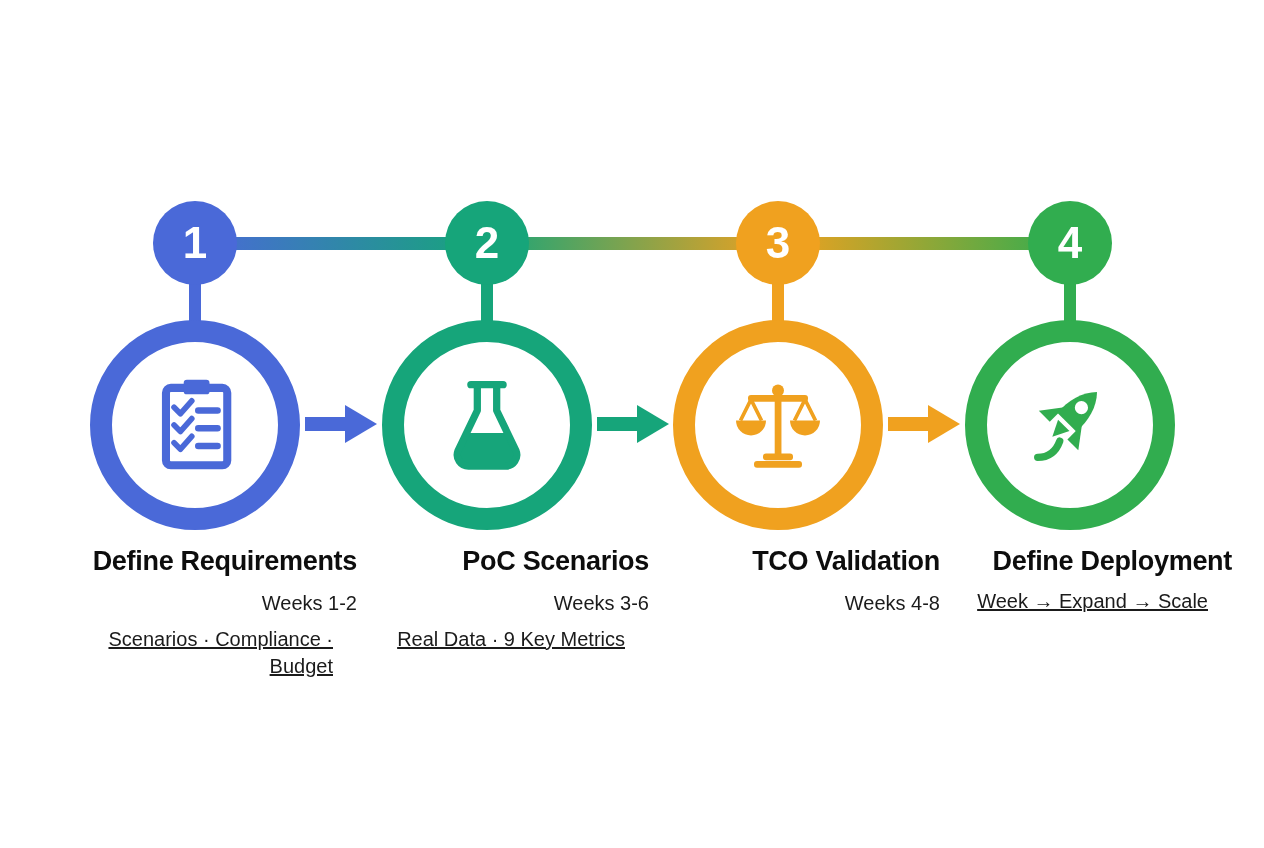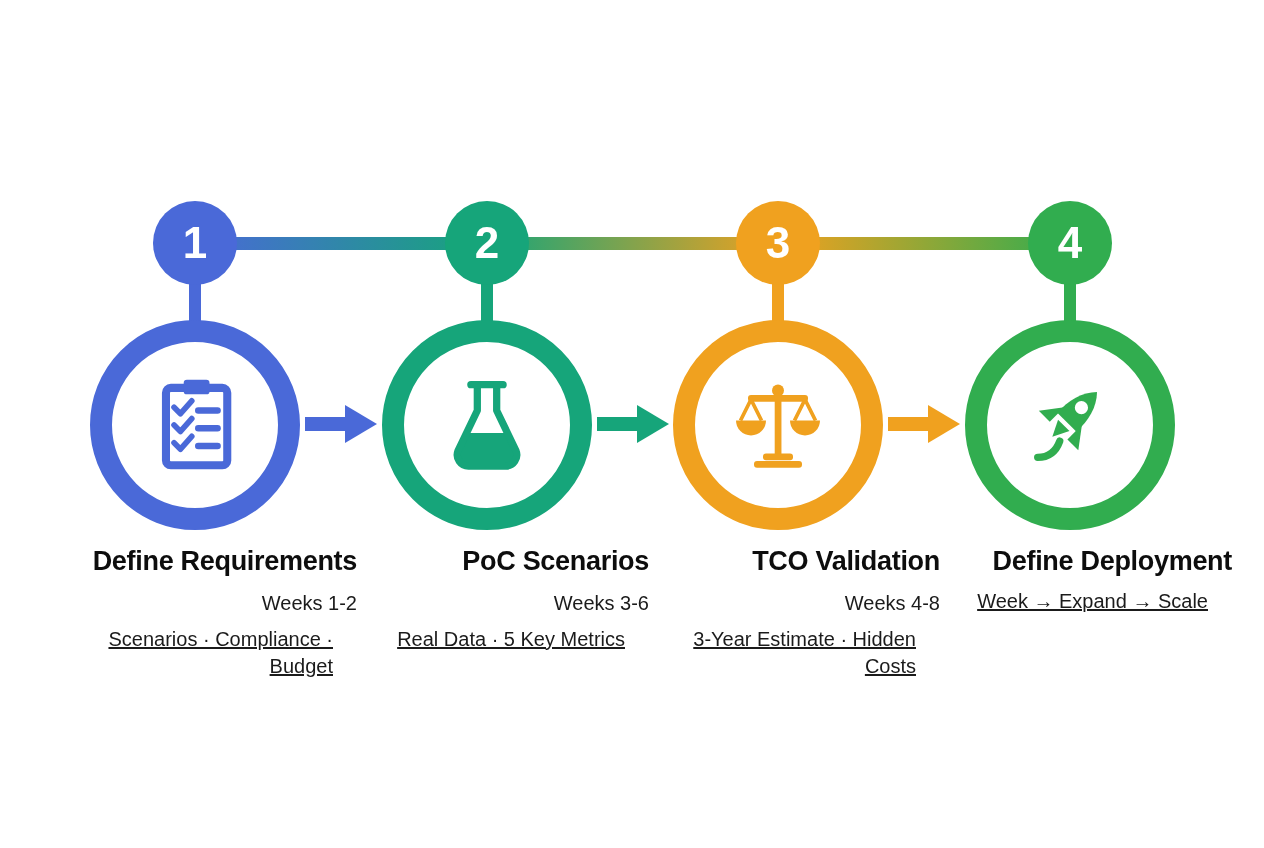--- a/index.html
+++ b/index.html
@@ -99,21 +99,21 @@
     <div class="ring">
       <svg width="92" height="100" viewBox="0 0 56 62">
         <path d="M17 36 L39 36 L45 49 Q47 56 40 56 L16 56 Q9 56 11 49 Z" fill="#16a57a"></path>
         <path d="M22 6 V22 L10 47 A7 7 0 0 0 16.5 56.5 H39.5 A7 7 0 0 0 46 47 L34 22 V6" fill="none" stroke="#16a57a" stroke-width="4.5" stroke-linejoin="round"></path>
         <line x1="18" y1="6" x2="38" y2="6" stroke="#16a57a" stroke-width="4.5" stroke-linecap="round"></line>
       </svg>
     </div>
     <div class="text">
       <div class="title">PoC Scenarios</div>
       <div class="subtitle">Weeks 3-6</div>
-      <div class="detail">Real Data · 5 Key Metrics</div>
+      <div class="detail">Real Data · 9 Key Metrics</div>
     </div>
   </div>
 
   <div class="step step-3">
     <div class="badge">
       <span>3</span>
     </div>
     <div class="vline"></div>
     <div class="ring">
       <svg width="96" height="90" viewBox="0 0 64 60">
@@ -124,21 +124,20 @@
         <path d="M4 27 a10 10 0 0 0 20 0 z" fill="#f0a11f"></path>
         <path d="M50 13 L43 27 M50 13 L57 27" stroke="#f0a11f" stroke-width="2.5" fill="none"></path>
         <path d="M40 27 a10 10 0 0 0 20 0 z" fill="#f0a11f"></path>
         <rect x="22" y="49" width="20" height="4.5" rx="2" fill="#f0a11f"></rect>
         <rect x="16" y="54" width="32" height="4.5" rx="2" fill="#f0a11f"></rect>
       </svg>
     </div>
     <div class="text">
       <div class="title">TCO Validation</div>
       <div class="subtitle">Weeks 4-8</div>
-      <div class="detail">3-Year Estimate · Hidden Costs</div>
     </div>
   </div>
 
   <div class="step step-4">
     <div class="badge">
       <span>4</span>
     </div>
     <div class="vline"></div>
     <div class="ring">
       <svg width="94" height="94" viewBox="0 0 64 64">

